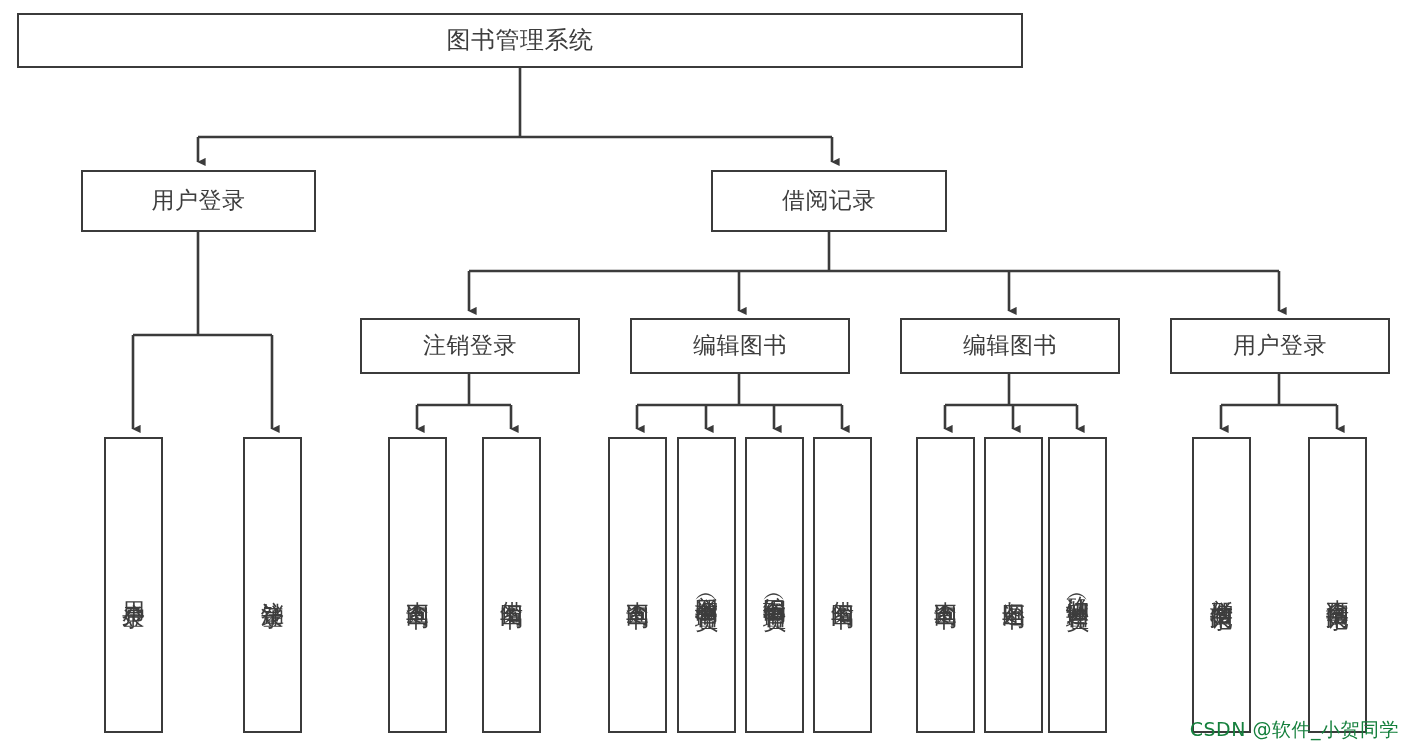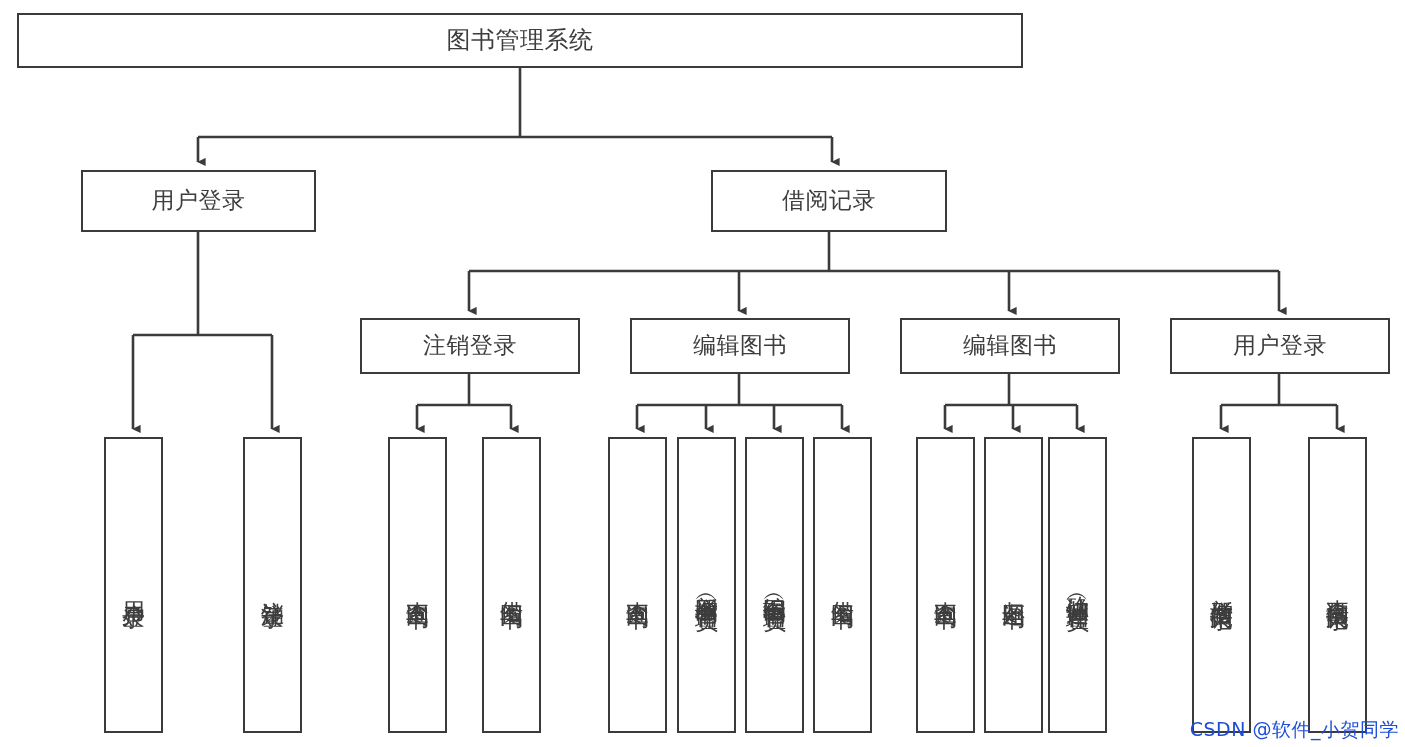--- a/index.html
+++ b/index.html
@@ -63,21 +63,21 @@
     line-height: 1.18;
     letter-spacing: 2px;
     max-height: 285px;
     white-space: normal;
   }
   .watermark {
     position: absolute;
     right: 6px;
     bottom: 4px;
     font-size: 19px;
-    color: #1d4ed8;
+    color: #15803d;
     letter-spacing: 0.5px;
     z-index: 5;
     font-family: "DejaVu Sans", "Liberation Sans", sans-serif;
     white-space: nowrap;
   }
 </style>
 </head>
 <body>
 
 <div id="canvas">

